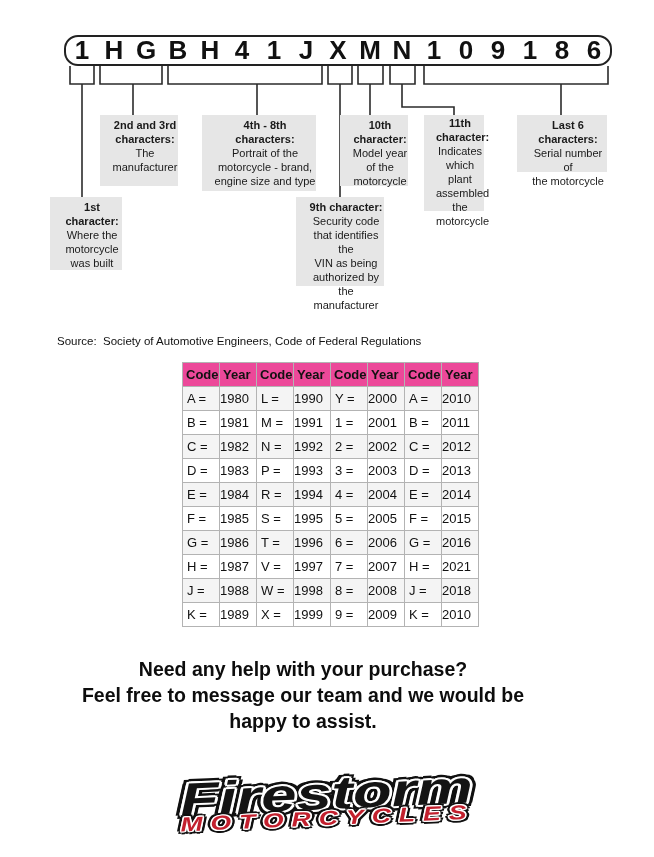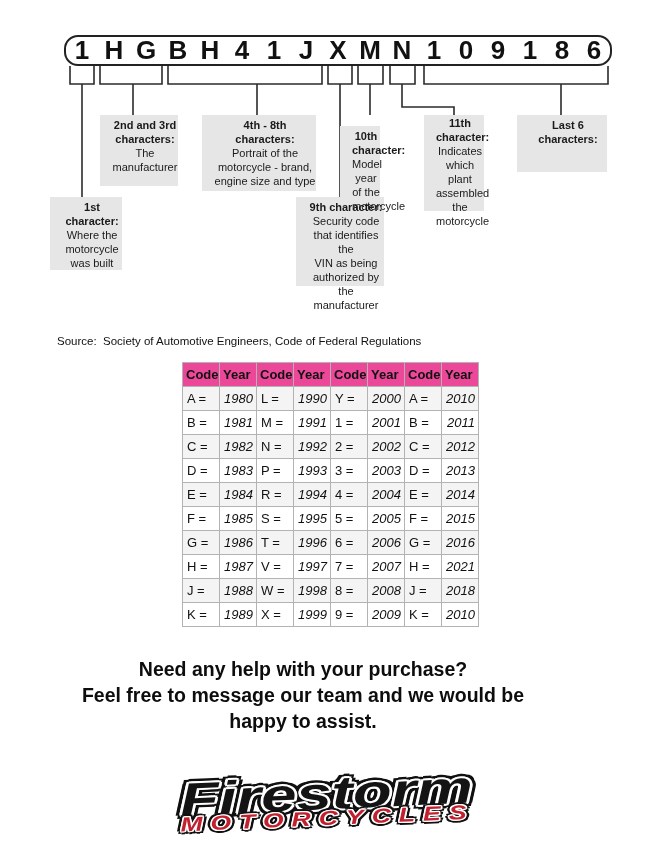--- a/index.html
+++ b/index.html
@@ -35,21 +35,21 @@
     position:absolute;left:182px;top:362px;border-collapse:collapse;
     font-size:13px;color:#111;
   }
   .year-table th,.year-table td{
     border:1px solid #b3b3b3;height:23px;padding:0;vertical-align:middle;
   }
   .year-table th{
     font-weight:bold;text-align:left;padding-left:3px;width:33px;background:#ec4899;
   }
   .year-table td.code-cell{width:31px;text-align:left;padding-left:4px;}
-  .year-table td.year-cell{width:33px;text-align:right;padding-right:3px;font-style:italic;}
+  .year-table td.year-cell{width:33px;padding-right:3px;}
   .year-table tbody tr:nth-child(odd){background:#f4f4f4;}
   .year-table tbody tr:nth-child(even){background:#ffffff;}
   
   .help-text{
     position:absolute;left:0;top:656px;width:606px;text-align:center;
     font-size:19.5px;line-height:26px;font-weight:bold;color:#0d0d0d;white-space:pre-line;
   }
   
   .logo-wrap{position:absolute;left:0;top:770px;width:654px;text-align:center;}
   .logo{display:inline-block;transform:rotate(-2.5deg);}
@@ -139,41 +139,43 @@
 
   <div class="callout" style="left:296px;top:197px;width:88px;height:86px">
     <span class="callout-title">9th character:</span>
     <span class="callout-body">Security code
 that identifies the
 VIN as being
 authorized by the
 manufacturer</span>
   </div>
 
-  <div class="callout" style="left:340px;top:126px;width:40px;height:68px">
+  <div class="callout" style="left:340px;top:115px;width:68px;height:68px">
     <span class="callout-title">10th
 character:</span>
     <span class="callout-body">Model year
 of the
 motorcycle</span>
   </div>
 
   <div class="callout" style="left:424px;top:115px;width:60px;height:95px;padding-top:1px">
     <span class="callout-title">11th
 character:</span>
     <span class="callout-body">Indicates
 which plant
 assembled
 the
 motorcycle</span>
   </div>
 
   <div class="callout" style="left:517px;top:115px;width:90px;height:54px">
     <span class="callout-title">Last 6
 characters:</span>
+    <span class="callout-body">Serial number of
+the motorcycle</span>
   </div>
 
   <div class="source-note">Source:  Society of Automotive Engineers, Code of Federal Regulations</div>
 
   <table class="year-table">
     <thead>
       <tr>
           <th>Code</th>
           <th>Year</th>
           <th>Code</th>

